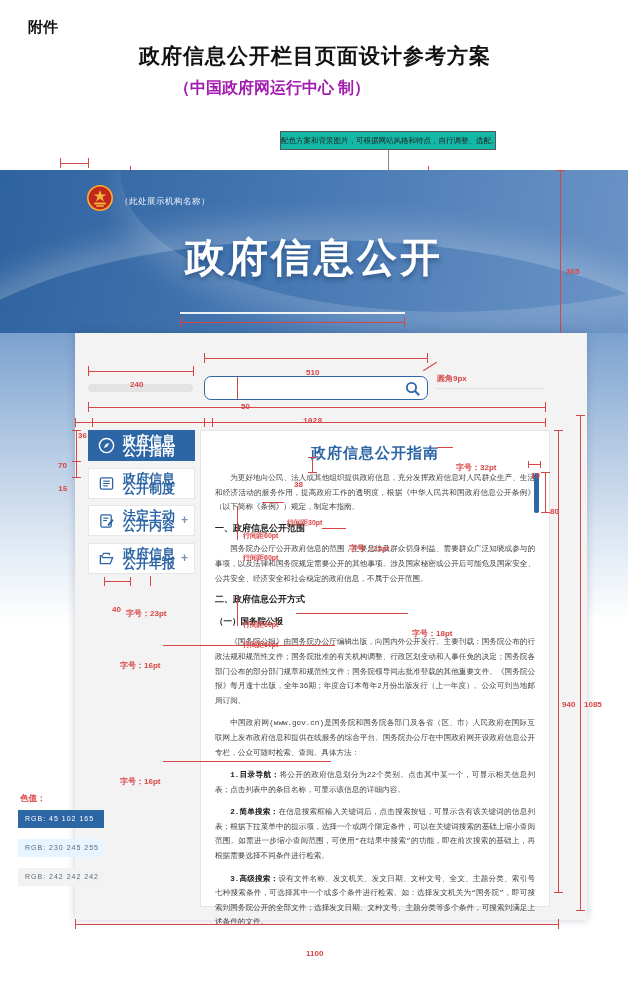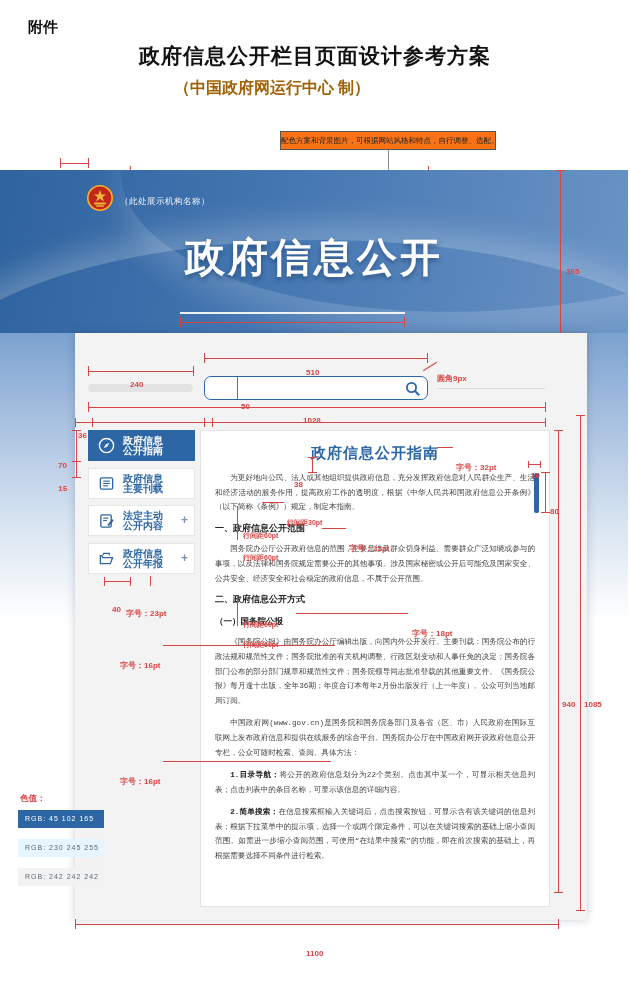--- a/index.html
+++ b/index.html
@@ -9,23 +9,23 @@
   
   .rl { position:absolute; background:#d84545; }
   .rlabel { position:absolute; color:#d84545; font-size:8px; font-weight:bold; white-space:nowrap; line-height:1;margin-top:21px; }
   .rlabel.sm { font-size:7px; }
   .gl { position:absolute; background:#8a8a8a; }
   
   .attach { position:absolute; left:28px; top:18px; font:bold 15px "Liberation Serif","DejaVu Serif",serif; color:#111; }
   .doc-title { position:absolute; left:0; top:42px; width:630px; text-align:center;
                font:bold 21px "Liberation Serif","DejaVu Serif",serif; color:#111; letter-spacing:1px; }
   .doc-sub { position:absolute; left:0; top:78px; width:544px; text-align:center;
-             font:bold 16px "Liberation Serif","DejaVu Serif",serif; color:#a16207; }
+             font:bold 16px "Liberation Serif","DejaVu Serif",serif; color:#a21caf; }
   .notebox { position:absolute; left:280px; top:131px; width:216px; height:19px; border:1px solid #555;
-             background:#f97316; font-size:7.5px; color:#222; text-align:center; line-height:17px; white-space:nowrap; }
+             background:#14b8a6; font-size:7.5px; color:#222; text-align:center; line-height:17px; white-space:nowrap; }
   
   .banner { position:absolute; left:0; top:170px; width:628px; height:163px; overflow:hidden;
             background:linear-gradient(100deg,#2f639f 0%,#4577b2 45%,#6b94c6 100%); }
   .wave1 { position:absolute; left:-80px; top:70px; width:800px; height:300px; border-radius:50%;
            box-shadow:0 -18px 28px rgba(255,255,255,.22); }
   .wave2 { position:absolute; left:120px; top:-180px; width:760px; height:320px; border-radius:50%;
            box-shadow:0 22px 30px rgba(255,255,255,.16); transform:rotate(-4deg); }
   .org-line { position:absolute; left:120px; top:196px; color:#eef3fa; font-size:8.5px; letter-spacing:.5px; }
   .emblem { position:absolute; left:86px; top:184px; width:28px; height:28px; }
   .banner-title { position:absolute; left:0; top:230px; width:628px; text-align:center; color:#fff;
@@ -43,21 +43,21 @@
                border:1.5px solid #2d66a5; border-radius:7px; }
   .searchbox input { position:absolute; left:8px; top:2px; width:185px; height:18px; border:none; outline:none;
                      font-size:9px; background:transparent; }
   .mag { position:absolute; right:6px; top:4px; width:16px; height:16px; cursor:pointer; }
   .divider-r { position:absolute; left:437px; top:388px; width:108px; height:1px; background:#dcdcdc; }
   
   .side-item { position:absolute; left:88px; width:107px; height:31px; background:#fff; border:1px solid #e7e7e7;
                display:flex; align-items:center; cursor:pointer; }
   .side-item.active { background:#2d66a5; border-color:#2d66a5; }
   .side-icon { width:17px; height:17px; margin-left:9px; flex:0 0 auto; }
-  .side-text { margin-left:8px; font-size:10px; font-weight:bold; line-height:10px; color:#2d66a5; }
+  .side-text { margin-left:8px; font-size:13px; font-weight:bold; line-height:10px; color:#2d66a5; }
   .side-item.active .side-text { color:#fff; }
   .side-plus { position:absolute; right:6px; top:8px; font-size:12px; color:#7d93ad; font-weight:bold; line-height:12px; cursor:pointer; }
   
   .main { position:absolute; left:200px; top:430px; width:350px; height:477px; background:#fff;
           border:1px solid #e4e4e4; }
   .main-head { position:absolute; left:0; top:13px; width:100%; text-align:center; color:#2d66a5;
                font-size:15px; font-weight:bold; letter-spacing:1px; }
   .flow { position:absolute; left:14px; top:40px; width:320px; color:#444; font-size:7.6px; line-height:14.6px;
           text-align:justify;font-family:Liberation Mono, monospace; }
   .flow p { text-indent:2em; }
@@ -134,21 +134,21 @@
 <div class="rl" style="left:193px;top:366px;width:1px;height:10px;"></div>
 <div class="rlabel" style="left:130px;top:360px;">240</div>
 <div class="rl" style="left:204px;top:358px;width:224px;height:1px;"></div>
 <div class="rl" style="left:204px;top:353px;width:1px;height:10px;"></div>
 <div class="rl" style="left:427px;top:353px;width:1px;height:10px;"></div>
 <div class="rlabel" style="left:306px;top:348px;">510</div>
 <div class="rlabel" style="left:437px;top:354px;">圆角9px</div>
 <div class="rl" style="left:422px;top:366px;width:16px;height:1px;transform:rotate(-32deg);"></div>
 <div class="rl" style="left:237px;top:377px;width:1px;height:22px;"></div>
 <div class="rlabel" style="left:241px;top:382px;">50</div>
-<div class="rlabel" style="left:303px;top:396px;">1028</div>
+<div class="rlabel" style="left:303px;top:396px;font-family:Liberation Mono, monospace;">1028</div>
 <div class="rl" style="left:88px;top:407px;width:457px;height:1px;"></div>
 <div class="rl" style="left:88px;top:402px;width:1px;height:10px;"></div>
 <div class="rl" style="left:545px;top:402px;width:1px;height:10px;"></div>
 
 <div class="rlabel" style="left:78px;top:411px;">36</div>
 <div class="rlabel" style="left:138px;top:411px;">240</div>
 <div class="rlabel" style="left:200px;top:411px;">18</div>
 <div class="rlabel" style="left:368px;top:411px;">770</div>
 <div class="rl" style="left:75px;top:422px;width:470px;height:1px;"></div>
 <div class="rl" style="left:75px;top:418px;width:1px;height:9px;"></div>
@@ -169,21 +169,21 @@
 </div>
 <div class="side-item" style="top:468px;">
   <svg class="side-icon" viewBox="0 0 18 18">
     <rect x="2.5" y="3" width="13" height="12" rx="1.5" fill="none" stroke="#2d66a5" stroke-width="1.4"></rect>
     <line x1="5.5" y1="6.5" x2="12.5" y2="6.5" stroke="#2d66a5" stroke-width="1.2"></line>
     <line x1="5.5" y1="9" x2="12.5" y2="9" stroke="#2d66a5" stroke-width="1.2"></line>
     <line x1="5.5" y1="11.5" x2="10.5" y2="11.5" stroke="#2d66a5" stroke-width="1.2"></line>
   </svg>
   <div class="side-text">
     <div>政府信息</div>
-      <div>主要刊载</div>
+      <div>公开制度</div>
   </div>
 </div>
 <div class="side-item" style="top:505px;">
   <svg class="side-icon" viewBox="0 0 18 18">
     <rect x="3" y="3" width="11" height="13" rx="1.5" fill="none" stroke="#2d66a5" stroke-width="1.4"></rect>
     <line x1="5.5" y1="6.5" x2="11" y2="6.5" stroke="#2d66a5" stroke-width="1.2"></line>
     <line x1="5.5" y1="9" x2="9.5" y2="9" stroke="#2d66a5" stroke-width="1.2"></line>
     <path d="M10 13.5 L15 7.5 L16.5 9 L11.5 15 Z" fill="#2d66a5"></path>
   </svg>
   <div class="side-text">
@@ -222,20 +222,21 @@
   <div class="flow">
     <p>为更好地向公民、法人或其他组织提供政府信息，充分发挥政府信息对人民群众生产、生活和经济活动的服务作用，提高政府工作的透明度，根据《中华人民共和国政府信息公开条例》（以下简称《条例》）规定，制定本指南。</p>
     <div class="h1">一、政府信息公开范围</div>
     <p>国务院办公厅公开政府信息的范围，主要是涉及群众切身利益、需要群众广泛知晓或参与的事项，以及法律和国务院规定需要公开的其他事项。涉及国家秘密或公开后可能危及国家安全、公共安全、经济安全和社会稳定的政府信息，不属于公开范围。</p>
     <div class="h1">二、政府信息公开方式</div>
     <div class="h2">（一）国务院公报</div>
     <p>《国务院公报》由国务院办公厅编辑出版，向国内外公开发行。主要刊载：国务院公布的行政法规和规范性文件；国务院批准的有关机构调整、行政区划变动和人事任免的决定；国务院各部门公布的部分部门规章和规范性文件；国务院领导同志批准登载的其他重要文件。《国务院公报》每月逢十出版，全年36期；年度合订本每年2月份出版发行（上一年度）。公众可到当地邮局订阅。</p>
     <p class="gap">中国政府网(www.gov.cn)是国务院和国务院各部门及各省（区、市）人民政府在国际互联网上发布政府信息和提供在线服务的综合平台。国务院办公厅在中国政府网开设政府信息公开专栏，公众可随时检索、查阅。具体方法：</p>
     <p class="gap"><b>1.目录导航：</b><span>将公开的政府信息划分为22个类别。点击其中某一个，可显示相关信息列表；点击列表中的条目名称，可显示该信息的详细内容。</span></p>
     <p class="gap"><b>2.简单搜索：</b><span>在信息搜索框输入关键词后，点击搜索按钮，可显示含有该关键词的信息列表；根据下拉菜单中的提示项，选择一个或两个限定条件，可以在关键词搜索的基础上缩小查阅范围。如需进一步缩小查阅范围，可使用“在结果中搜索”的功能，即在前次搜索的基础上，再根据需要选择不同条件进行检索。</span></p>
+    <p class="gap"><b>3.高级搜索：</b><span>设有文件名称、发文机关、发文日期、文种文号、全文、主题分类、索引号七种搜索条件，可选择其中一个或多个条件进行检索。如：选择发文机关为“国务院”，即可搜索到国务院公开的全部文件；选择发文日期、文种文号、主题分类等多个条件，可搜索到满足上述条件的文件。</span></p>
   </div>
   <div class="thumb"></div>
 </div>
 
 <div class="rl" style="left:437px;top:447px;width:16px;height:1px;"></div>
 <div class="rlabel" style="left:456px;top:443px;">字号：32pt</div>
 <div class="rl" style="left:312px;top:457px;width:1px;height:16px;"></div>
 <div class="rl" style="left:308px;top:457px;width:9px;height:1px;"></div>
 <div class="rl" style="left:308px;top:472px;width:9px;height:1px;"></div>
 <div class="rlabel" style="left:294px;top:460px;text-align:right;">38</div>

